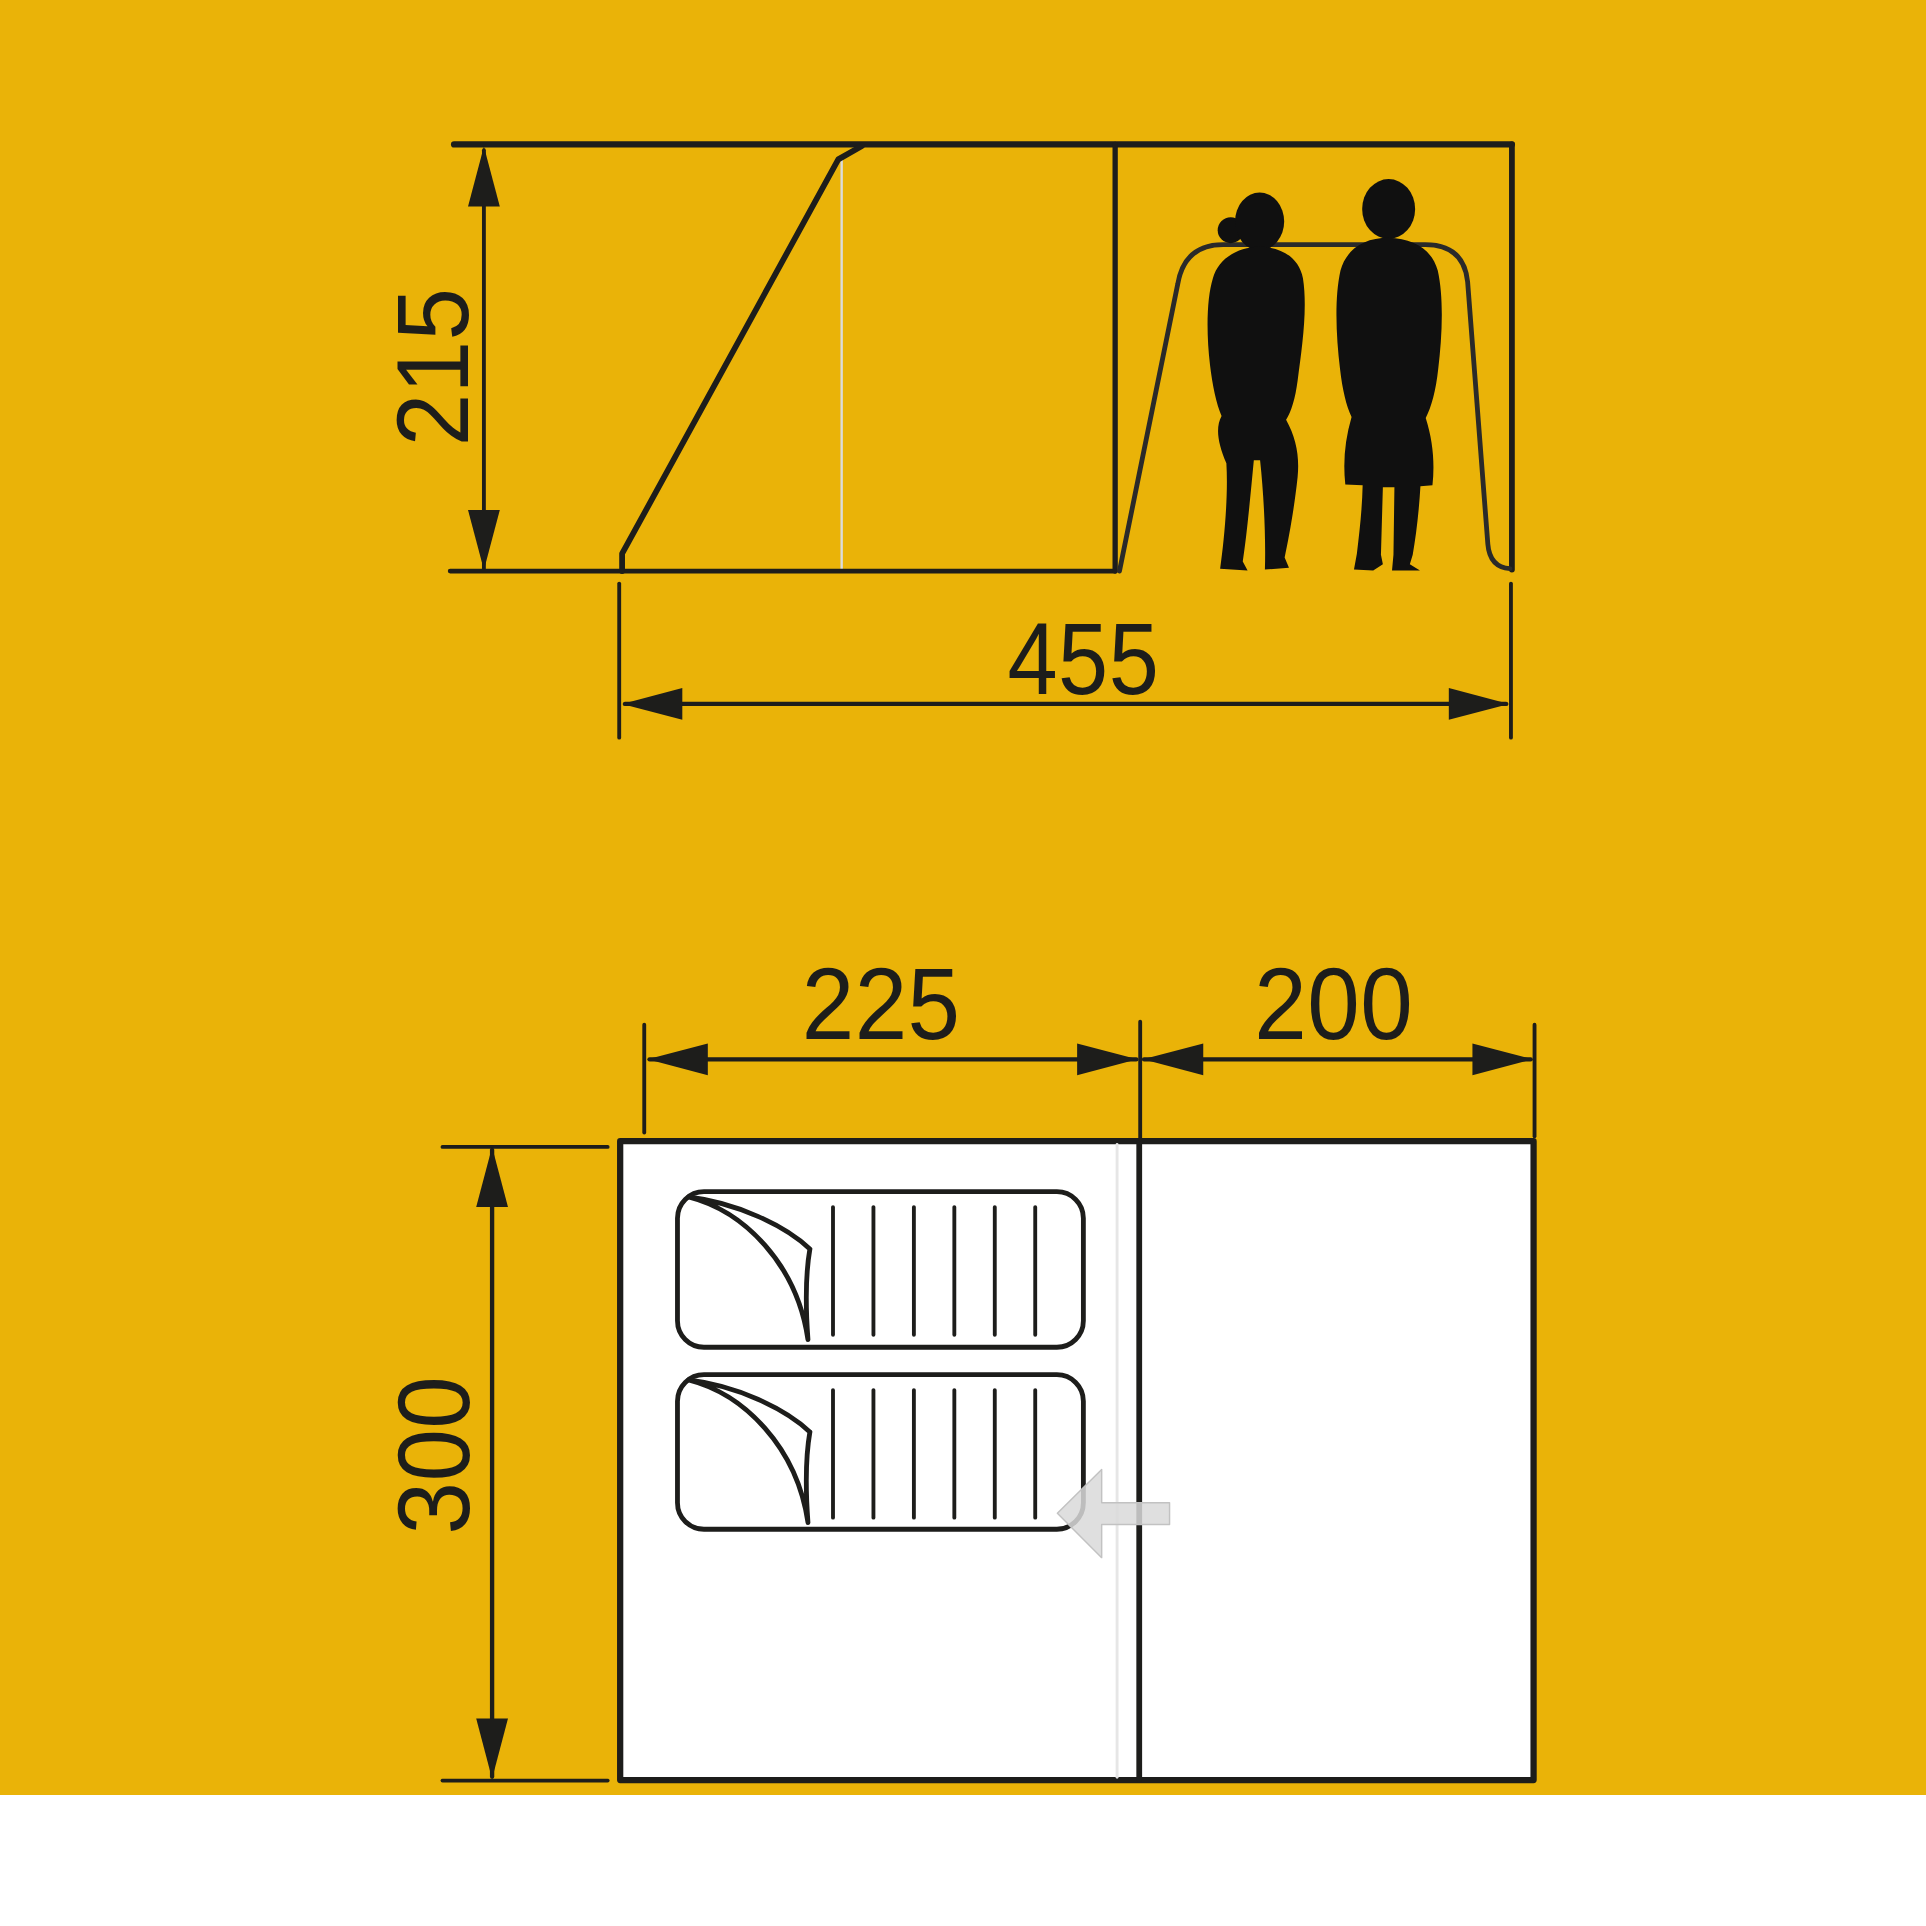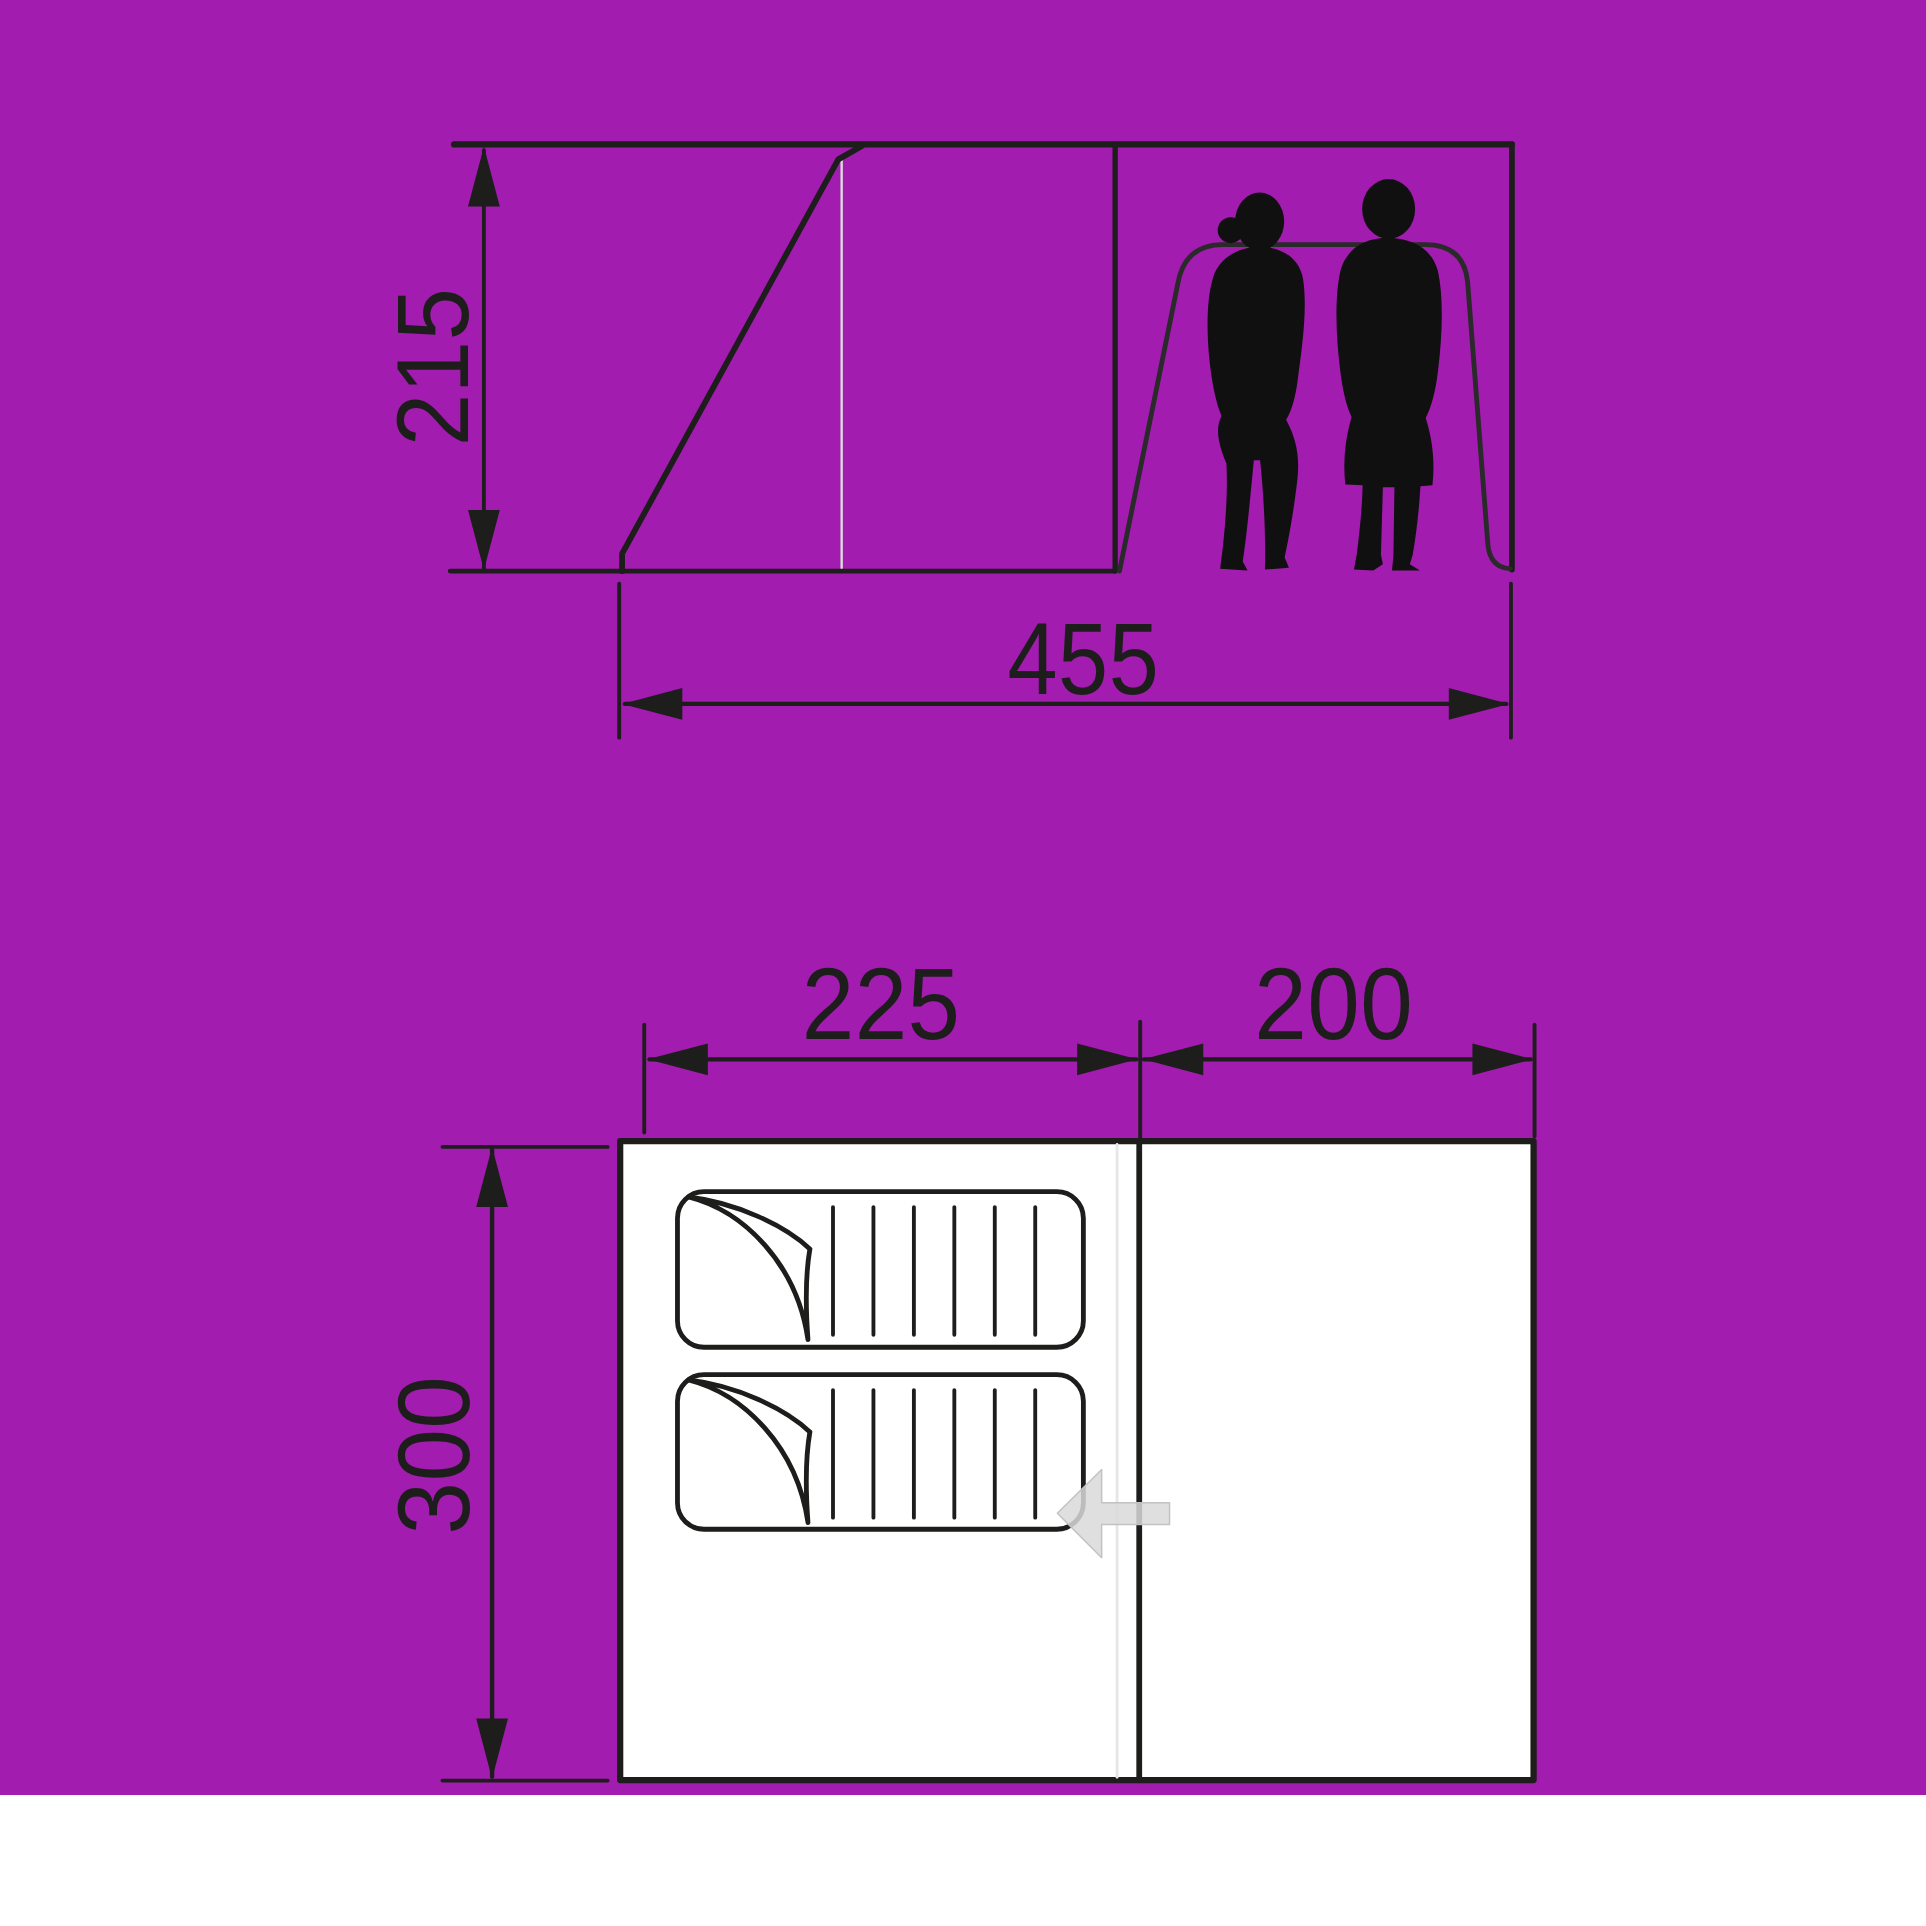--- a/index.html
+++ b/index.html
@@ -1,16 +1,16 @@
 <!DOCTYPE html>
 <html style="font-size:7.7px"><head>
 <meta charset="utf-8">
 <style>
   html,body{margin:0;padding:0;background:#ffffff;width:1926px;height:1926px;}
-  .canvas{width:1926px;height:1795px;position:relative;background:#a21caf;}
+  .canvas{width:1926px;height:1795px;position:relative;background:#eab308;}
   svg{display:block;}
   text{font-family:"Liberation Sans", sans-serif;font-weight:400;fill:#1d1d1b;}
   .dimtext{font-size:212px;letter-spacing:1px;}
 </style>
 </head>
 <body>
 
 <div class="canvas">
 <svg width="1926" height="1926" viewBox="0 0 4000 4000" xmlns="http://www.w3.org/2000/svg">
 

